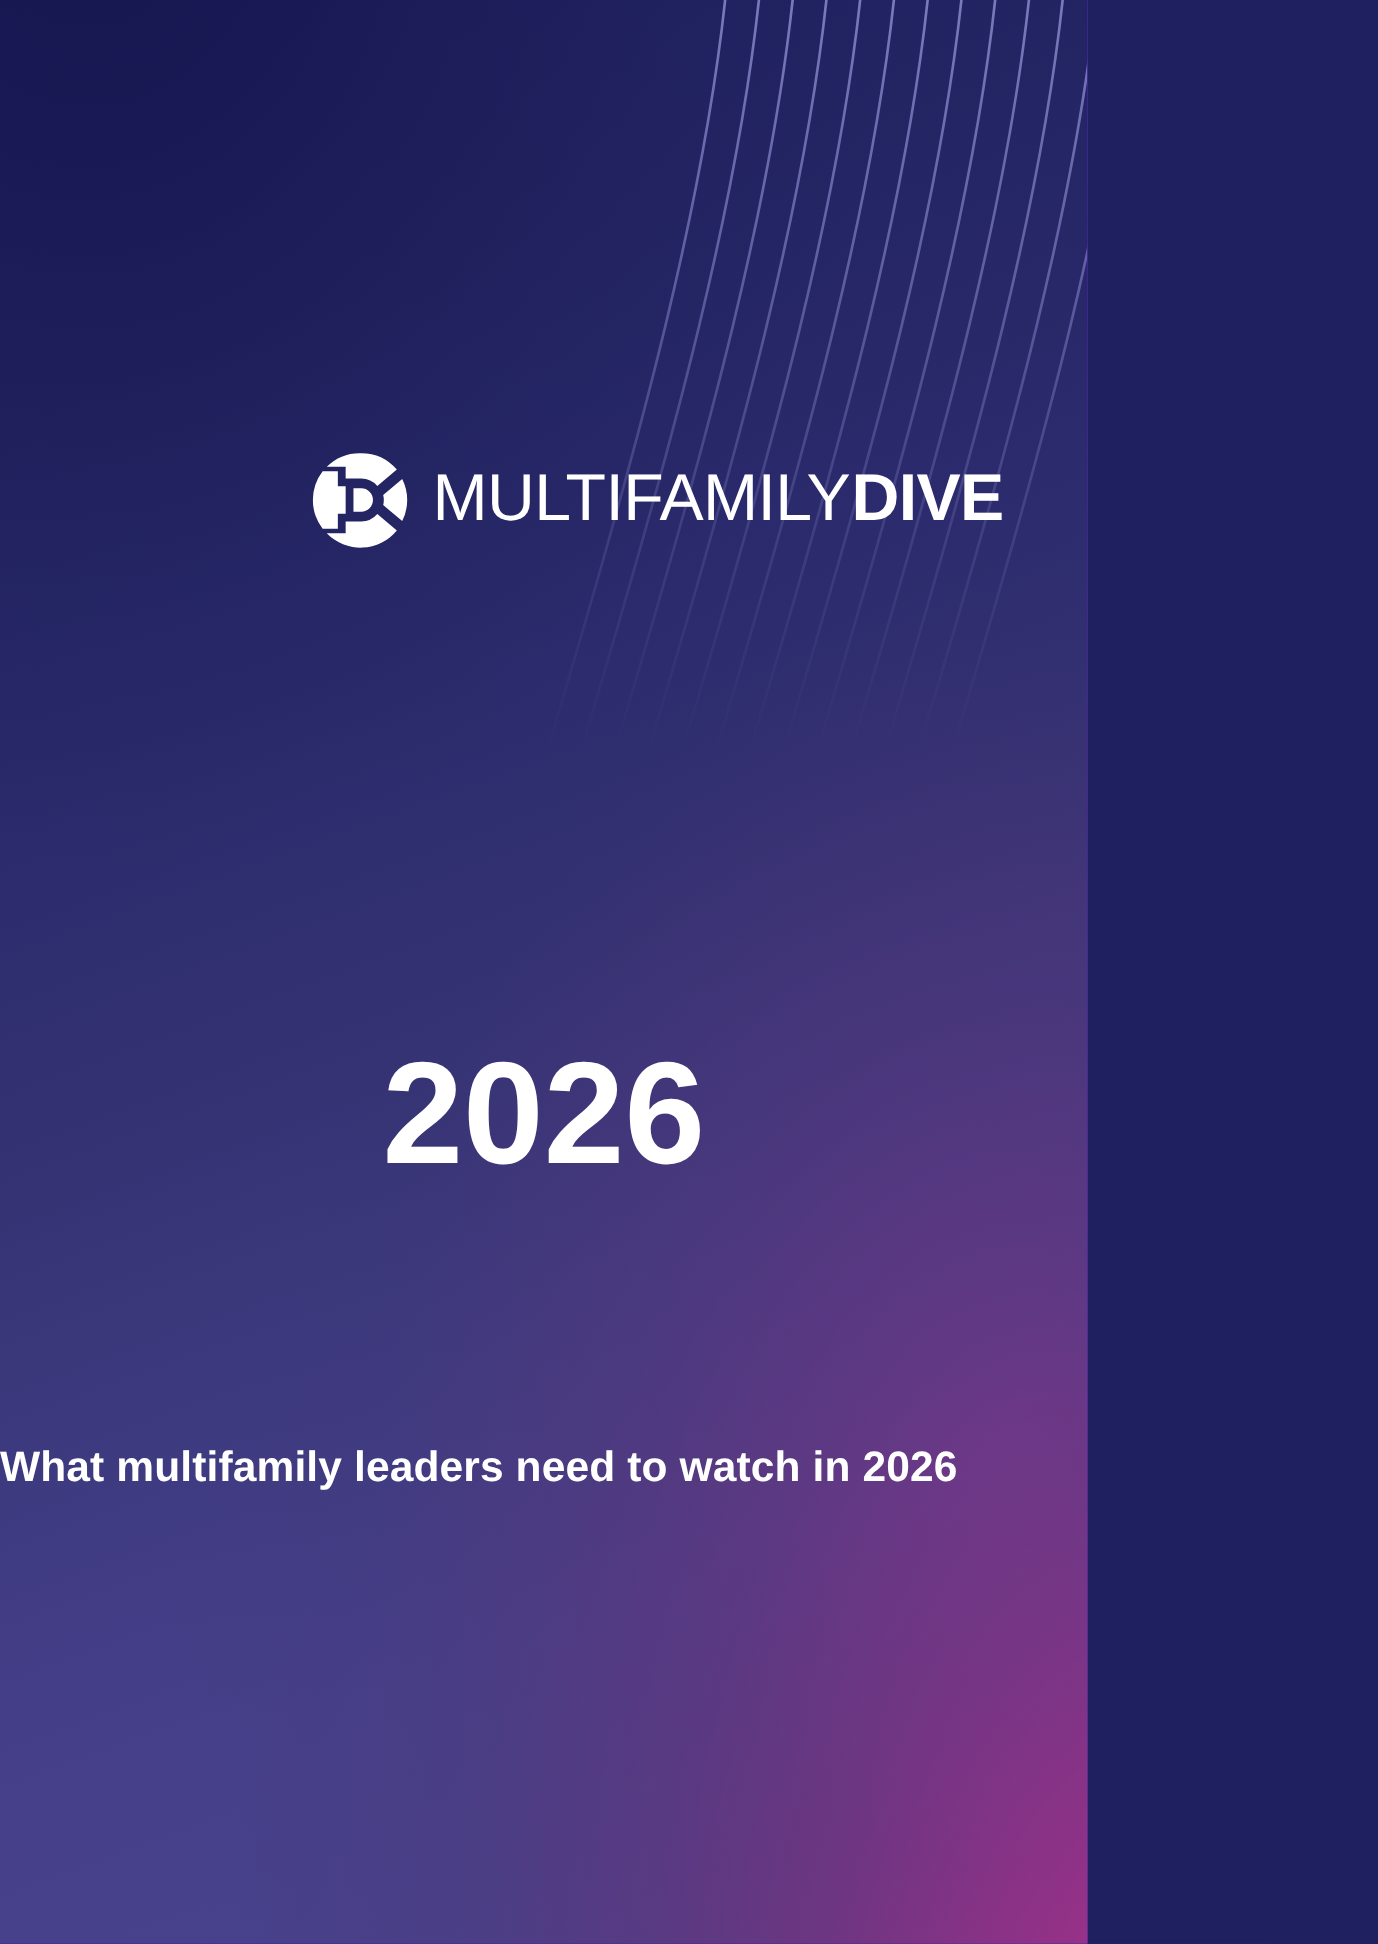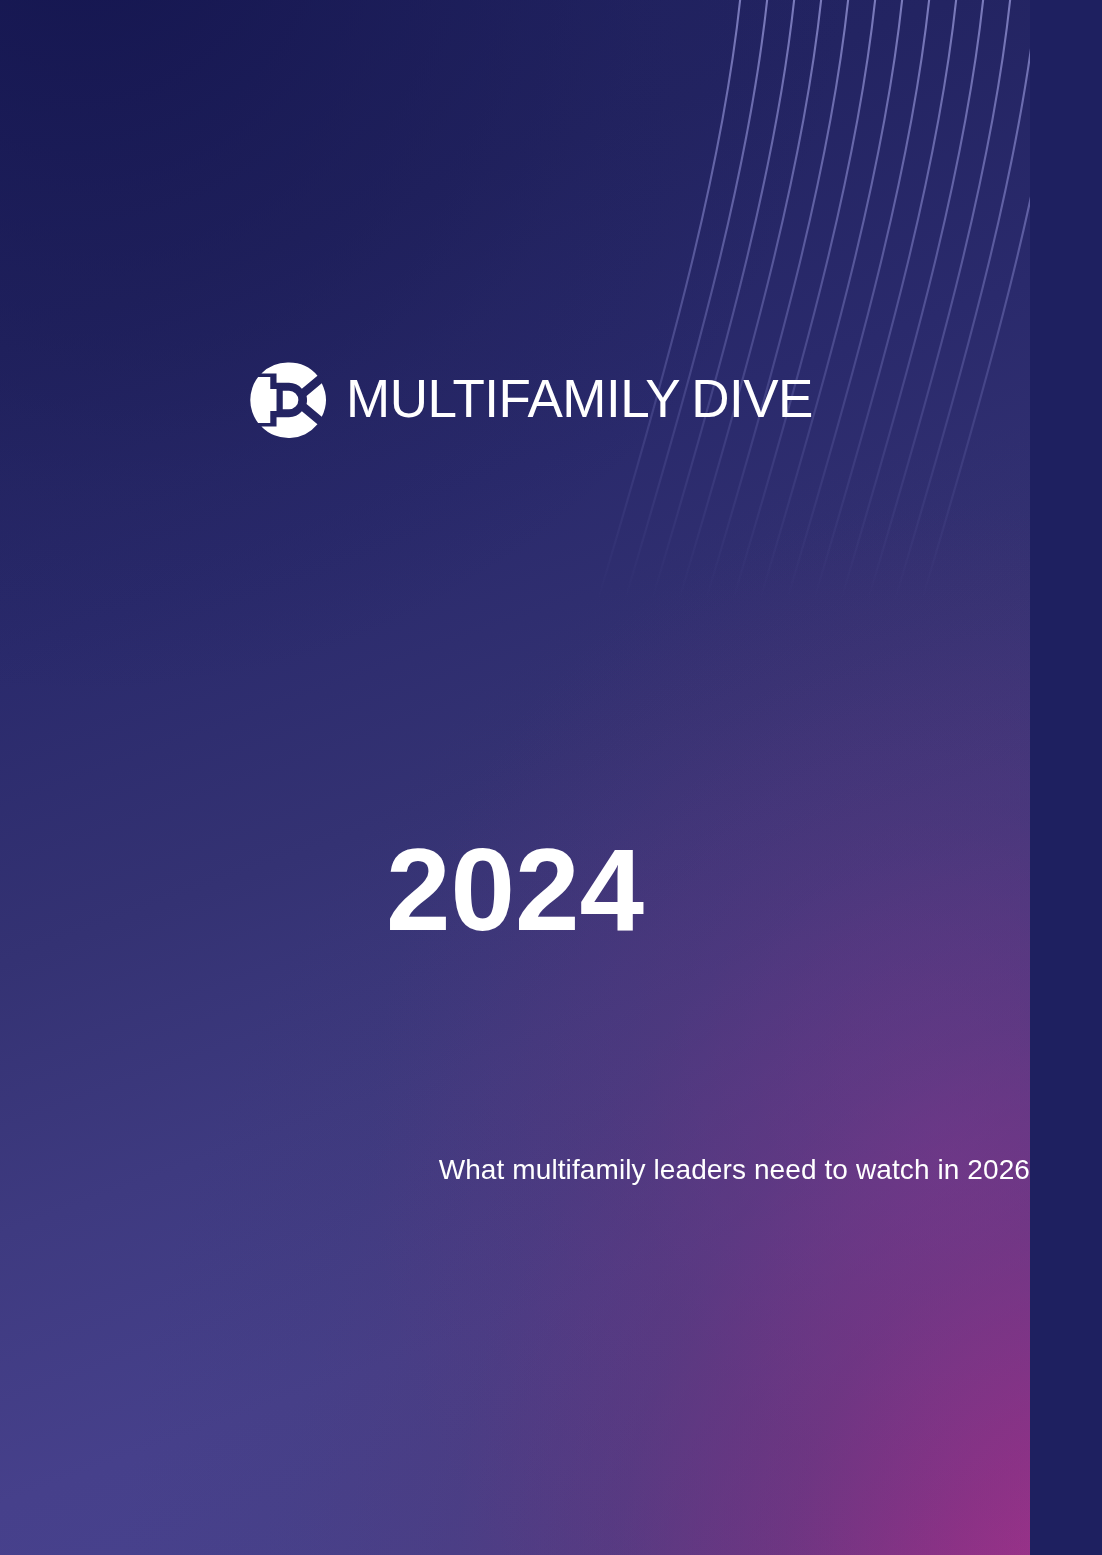--- a/index.html
+++ b/index.html
@@ -7,21 +7,21 @@
     margin: 0;
     padding: 0;
     background: #1e2060;
   }
   body {
     font-family: "Liberation Sans", sans-serif;
   }
 
   .cover {
     position: relative;
-    width: 1030px;
+    width: 870px;
     height: 1555px;
     overflow: hidden;
     background: #6d28d9;
   }
 
   
   .bg-base {
     position: absolute;
     inset: 0;
     background: linear-gradient(160deg,
@@ -97,22 +97,22 @@
     color: #ffffff;
     white-space: nowrap;
     display: flex;
     align-items: baseline;
     padding-bottom: 3px;
   }
   .logo-word .w-light {
     font-weight: 300;
   }
   .logo-word .w-bold {
-    font-weight: 400;
-    margin-left: 11px;
+    font-weight: 700;
+    margin-left: 1px;
   }
 
   
   .headline {
     position: absolute;
     left: 0;
     right: 0;
     top: 596px;
     text-align: center;
     font-size: 208px;
@@ -135,24 +135,24 @@
     letter-spacing: 0px;
     color: #ffffff;
   }
 
   
   .subtitle {
     position: absolute;
     left: 0;
     right: 0;
     top: 1152px;
-    text-align: right;
-    font-size: 28px;
+    text-align: left;
+    font-size: 34px;
     line-height: 1.3;
-    font-weight: 400;
+    font-weight: 700;
     letter-spacing: 0.1px;
     color: #ffffff;
   }
 </style>
 </head>
 <body>
 
 <div class="cover">
 
   <div class="bg-base"></div>
@@ -229,17 +229,17 @@
         Z
       "></path>
     </svg>
     <div class="logo-word">
       <span class="w-light">MULTIFAMILY</span>
       <span class="w-bold">DIVE</span>
     </div>
   </div>
 
 
-  <div class="year">2024</div>
+  <div class="year">2026</div>
 
   <div class="subtitle">What multifamily leaders need to watch in 2026</div>
 
 </div>
 
 </body></html>

